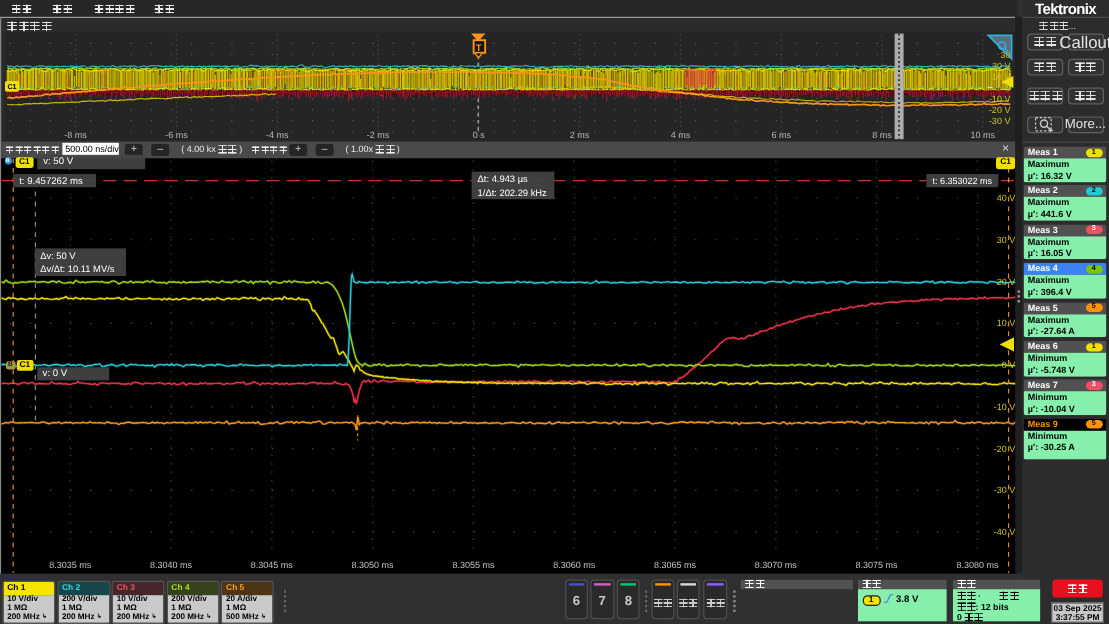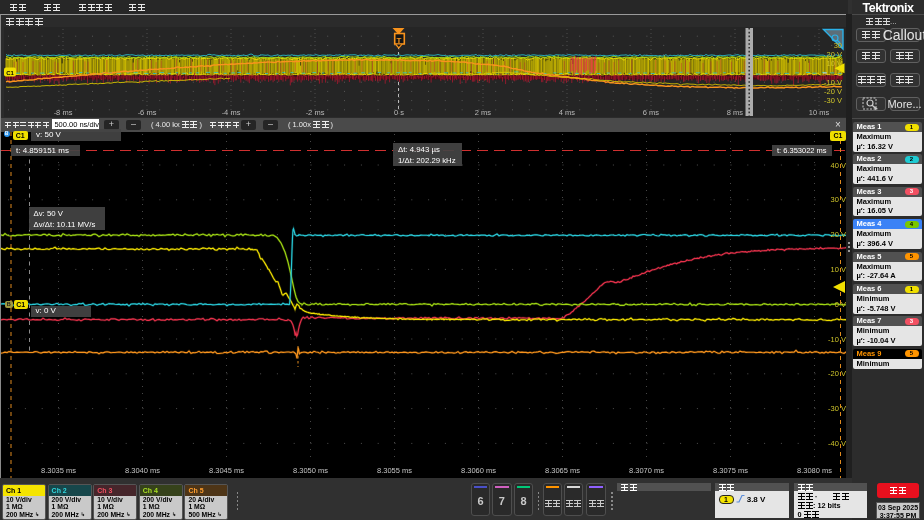--- a/index.html
+++ b/index.html
@@ -8,21 +8,21 @@
 .hz{display:inline-block;flex:none;vertical-align:-1px;background:
  repeating-linear-gradient(to bottom,currentColor 0 1px,transparent 1px 3px),
  linear-gradient(to right,transparent 0 calc(50% - .5px),currentColor 0 calc(50% + .5px),transparent 0)}
 .hz+.hz{margin-left:1.5px}
 .s6{width:6px;height:6px}.s7{width:7px;height:7px}.s8{width:8px;height:8px}
 .lbox{background:rgba(68,68,68,.93);color:#fff;font-size:7.5px;line-height:13px;padding:0 5px;white-space:nowrap}
 .btn{position:absolute;background:#323232;border:1px solid #606060;border-radius:3px;color:#e4e4e4;
  display:flex;align-items:center;justify-content:center;font-size:8.5px;white-space:nowrap}
 .mh{position:absolute;left:0;top:0;right:0;height:10px;background:#515151;color:#fff;font-size:7.5px;
  font-weight:bold;line-height:10px;padding-left:4px}
-.mb{position:absolute;left:0;top:10px;right:0;bottom:0;background:#e5e5e5;color:#000;font-size:7.5px;
+.mb{position:absolute;left:0;top:10px;right:0;bottom:0;background:#86efac;color:#000;font-size:7.5px;
  font-weight:bold;line-height:9.5px;padding:0 0 0 4px}
 .badge{position:absolute;right:3px;top:1.5px;width:14px;height:7px;border-radius:3.5px;font-size:6px;
  font-weight:bold;color:#000;text-align:center;line-height:7px}
 .chh{position:absolute;left:0;top:0;right:0;height:11px;font-size:7px;font-weight:bold;line-height:11px;padding-left:3px}
 .chb{position:absolute;left:0;top:11px;right:0;bottom:0;background:#c9c9c9;color:#000;font-size:6.8px;
  font-weight:bold;line-height:8px;padding:0.5px 0 0 3px;white-space:nowrap}
 .ibtn{position:absolute;background:#2a2a2a;border:1px solid #4e4e4e;border-radius:3px;color:#c9c9c9;
  display:flex;flex-direction:column;align-items:center;justify-content:center}
 .stripe{position:absolute;left:2px;right:2px;top:1.5px;height:2px}
 </style></head>
@@ -168,21 +168,21 @@
         <text x="845" y="340.6" font-size="7.5" fill="#cdc32a" text-anchor="end">-10 V</text>
         <text x="845" y="375.4" font-size="7.5" fill="#cdc32a" text-anchor="end">-20 V</text>
         <text x="845" y="410.2" font-size="7.5" fill="#cdc32a" text-anchor="end">-30 V</text>
         <text x="845" y="445.0" font-size="7.5" fill="#cdc32a" text-anchor="end">-40 V</text>
         <path fill="#f0df00" d="M832,286l12,-6v12z"></path>
       </svg></div>
 
   <div class="ab" style="left:2.5px;top:116px;width:6px;height:6px;border-radius:50%;background:#2b96f0;color:#fff;font-size:4.5px;font-weight:bold;text-align:center;line-height:6px">B</div>
   <div class="ab" style="left:11.5px;top:116px;width:15.5px;height:9px;background:#f0df00;border-radius:2px;color:#000;font-size:7px;font-weight:bold;text-align:center;line-height:9px">C1</div>
   <div class="lbox ab" style="left:30px;top:114px;height:11.5px;width:90px;font-size:8px;line-height:11.5px">v: 50 V</div>
-  <div class="lbox ab" style="left:10px;top:129.5px;height:11.5px;width:69px;font-size:8px;line-height:11.5px">t: 4.859151 ms</div>
+  <div class="lbox ab" style="left:10px;top:129.5px;height:11.5px;width:69px;font-size:8px;line-height:11.5px">t: 9.457262 ms</div>
   <div class="lbox ab" style="left:392px;top:128px;height:23px;width:69px;font-size:7.8px;line-height:11px;padding-top:1px">Δt: 4.943 µs<br>1/Δt: 202.29 kHz</div>
   <div class="lbox ab" style="left:771px;top:129.5px;height:11.5px;font-size:7.5px;line-height:11.5px">t: 6.353022 ms</div>
   <div class="ab" style="left:829px;top:116px;width:16px;height:10px;background:#f0df00;border-radius:2px;color:#000;font-size:7px;font-weight:bold;text-align:center;line-height:10px">C1</div>
   <div class="lbox ab" style="left:27.5px;top:191.5px;height:23px;width:76px;font-size:7.8px;line-height:11px;padding-top:1px">Δv: 50 V<br>Δv/Δt: 10.11 MV/s</div>
   <div class="ab" style="left:4px;top:285.5px;width:7.5px;height:7.5px;background:#a09a40;border-radius:2px;color:#1a1a1a;font-size:5.5px;font-weight:bold;text-align:center;line-height:7.5px">B</div>
   <div class="ab" style="left:13px;top:284.5px;width:13.5px;height:9px;background:#f0df00;border-radius:2px;color:#000;font-size:7px;font-weight:bold;text-align:center;line-height:9px">C1</div>
   <div class="lbox ab" style="left:29.5px;top:291px;height:10.5px;width:60px;font-size:8px;line-height:10.5px">v: 0 V</div>
 </div>
 
 <div class="ab" style="left:846px;top:14px;width:6px;height:464px;background:#1f1f1f">
@@ -265,21 +265,21 @@
       <div class="mb">Maximum<br>µ′: -27.64 A</div>
     </div>
     <div class="ab" style="left:0.5px;top:284.0px;width:69px;height:29.5px;border-radius:2px;overflow:hidden">
       <div class="mh" style="background:#515151;color:#fff">Meas 6<span class="badge" style="background:#f0df00;color:#000">1</span></div>
       <div class="mb">Minimum<br>µ′: -5.748 V</div>
     </div>
     <div class="ab" style="left:0.5px;top:316.4px;width:69px;height:29.5px;border-radius:2px;overflow:hidden">
       <div class="mh" style="background:#515151;color:#fff">Meas 7<span class="badge" style="background:#f25062;color:#fff">3</span></div>
       <div class="mb">Minimum<br>µ′: -10.04 V</div>
     </div>
-    <div class="ab" style="left:0.5px;top:348.8px;width:69px;height:20px;border-radius:2px;overflow:hidden">
+    <div class="ab" style="left:0.5px;top:348.8px;width:69px;height:34px;border-radius:2px;overflow:hidden">
       <div class="mh" style="background:#000;color:#ff9400">Meas 9<span class="badge" style="background:#ff9400;color:#000">5</span></div>
       <div class="mb">Minimum<br>µ′: -30.25 A</div>
     </div>
 </div>
 
 <div class="ab" style="left:2.0px;top:483.5px;width:44px;height:36.5px;border-radius:2px;overflow:hidden;border:1px solid #555">
     <div class="chh" style="background:#f5e400;color:#000">Ch 1</div>
     <div class="chb" style="line-height:7.8px;padding-top:0">10 V/div<br>1 MΩ<br>200 MHz <span style="font-size:5px;vertical-align:1px">↳</span></div>
   </div>
 <div class="ab" style="left:47.6px;top:483.5px;width:44px;height:36.5px;border-radius:2px;overflow:hidden;border:1px solid #555">

